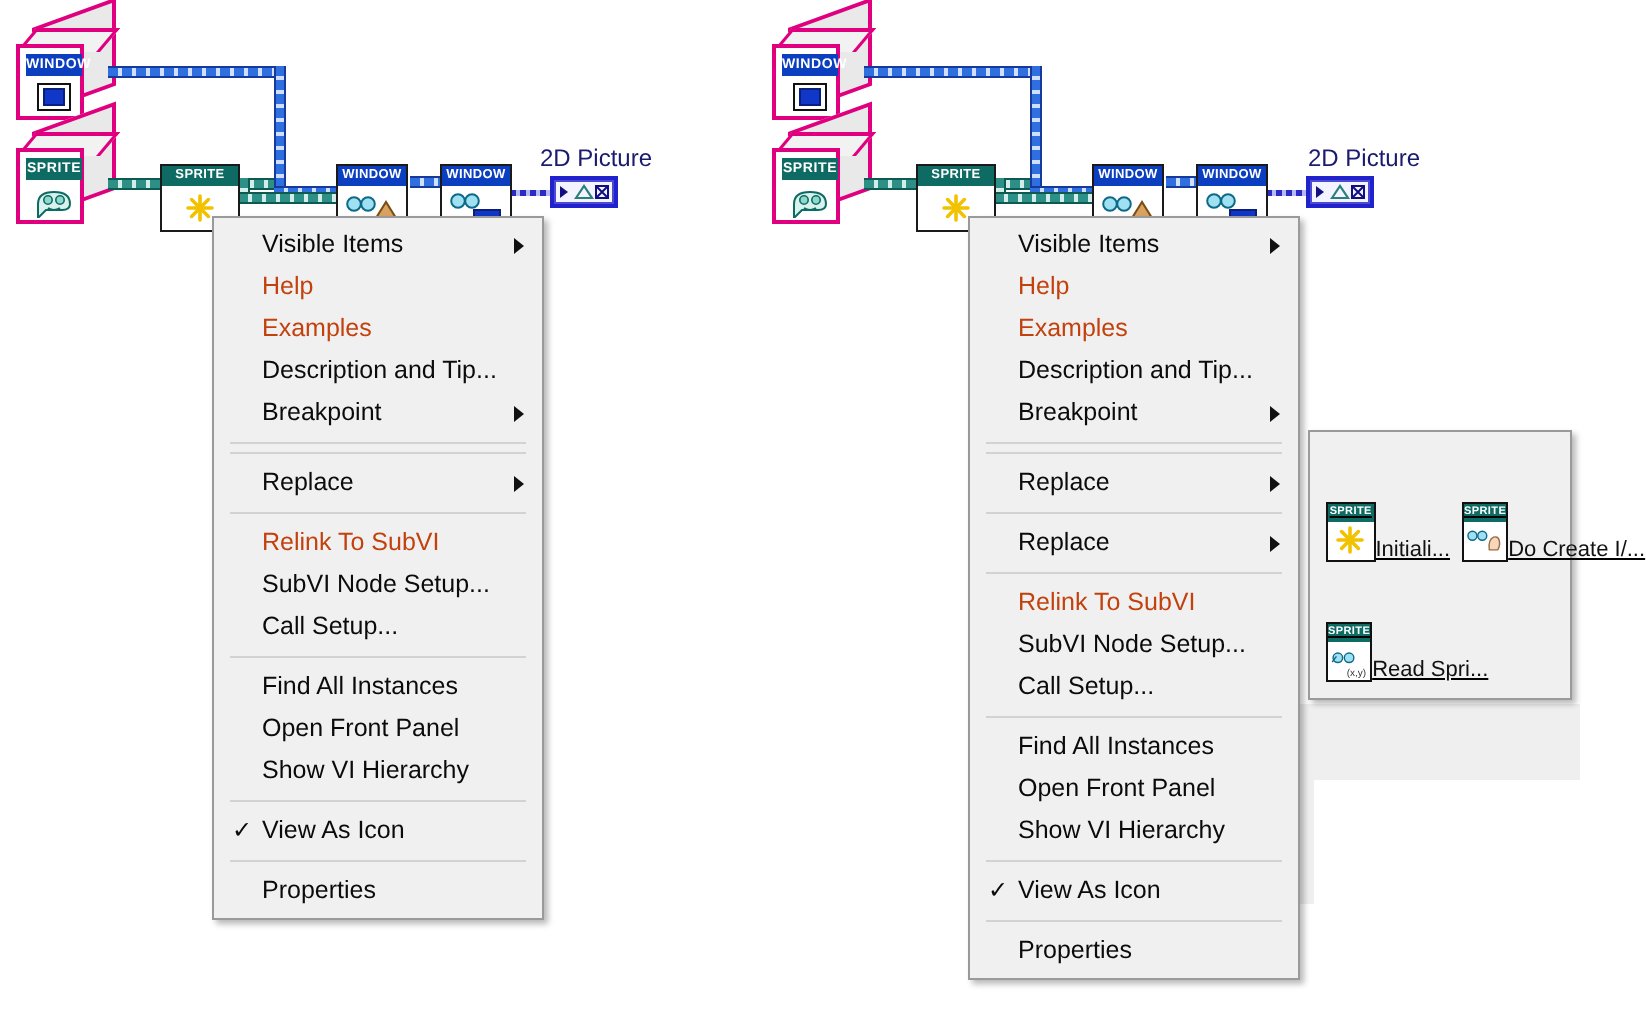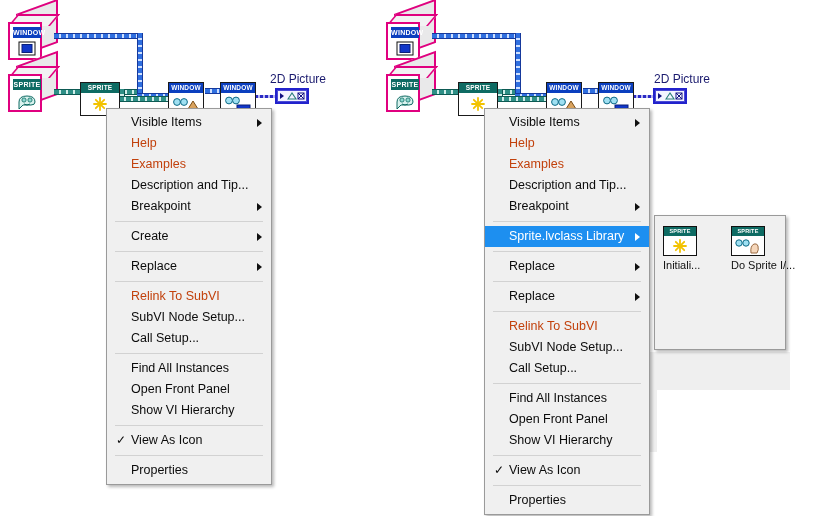--- a/index.html
+++ b/index.html
@@ -99,21 +99,21 @@
   .mi .chk{position:absolute;left:9px;top:0;font-size:12px;line-height:21px;}
   .sep{height:1px;background:#d2d2d2;margin:4px 8px 4px 8px;}
 
   
   .palette{
     position:absolute;background:#f0f0f0;border:1px solid #9a9a9a;
     box-shadow:2px 2px 3px rgba(0,0,0,.28);
     padding:10px 8px 8px 8px;box-sizing:border-box;
     display:grid;grid-template-columns:1fr 1fr;gap:6px 6px;
   }
-  .pcell{width:62px;display:flex;flex-direction:column;align-items:flex-start;}
+  .pcell{width:62px;display:flex;flex-direction:row;align-items:flex-end;text-decoration:underline;}
   .picon{
     width:34px;height:30px;background:#ffffff;border:1px solid #111111;
     box-sizing:border-box;position:relative;
   }
   .picon .pb{height:9px;background:#0e6b63;color:#fff;font-size:5.5px;
     font-weight:bold;text-align:center;line-height:9px;letter-spacing:.2px;}
   .picon .pg{position:absolute;left:0;right:0;top:9px;bottom:0;
     display:flex;align-items:center;justify-content:center;}
   .pcap{font-size:11px;color:#111;margin-top:3px;white-space:nowrap;}
   .xy{position:absolute;right:2px;bottom:0px;font-size:5px;color:#333;}
@@ -306,21 +306,20 @@
     </div>
   </div>
 
   <div class="menu" id="left-menu" style="left:106px;top:108px;width:166px;">
       <div class="mi"><span>Visible Items</span><span class="arrow"></span></div>
       <div class="mi dis"><span>Help</span></div>
       <div class="mi dis"><span>Examples</span></div>
       <div class="mi"><span>Description and Tip...</span></div>
       <div class="mi"><span>Breakpoint</span><span class="arrow"></span></div>
       <div class="sep"></div>
-      <div class="mi"><span>Create</span><span class="arrow"></span></div>
       <div class="sep"></div>
       <div class="mi"><span>Replace</span><span class="arrow"></span></div>
       <div class="sep"></div>
       <div class="mi dis"><span>Relink To SubVI</span></div>
       <div class="mi"><span>SubVI Node Setup...</span></div>
       <div class="mi"><span>Call Setup...</span></div>
       <div class="sep"></div>
       <div class="mi"><span>Find All Instances</span></div>
       <div class="mi"><span>Open Front Panel</span></div>
       <div class="mi"><span>Show VI Hierarchy</span></div>
@@ -330,21 +329,20 @@
       <div class="mi"><span>Properties</span></div>
     </div>
 
   <div class="menu" id="right-menu" style="left:484px;top:108px;width:166px;">
       <div class="mi"><span>Visible Items</span><span class="arrow"></span></div>
       <div class="mi dis"><span>Help</span></div>
       <div class="mi dis"><span>Examples</span></div>
       <div class="mi"><span>Description and Tip...</span></div>
       <div class="mi"><span>Breakpoint</span><span class="arrow"></span></div>
       <div class="sep"></div>
-      <div class="mi sel"><span>Sprite.lvclass Library</span><span class="arrow"></span></div>
       <div class="sep"></div>
       <div class="mi"><span>Replace</span><span class="arrow"></span></div>
       <div class="sep"></div>
       <div class="mi"><span>Replace</span><span class="arrow"></span></div>
       <div class="sep"></div>
       <div class="mi dis"><span>Relink To SubVI</span></div>
       <div class="mi"><span>SubVI Node Setup...</span></div>
       <div class="mi"><span>Call Setup...</span></div>
       <div class="sep"></div>
       <div class="mi"><span>Find All Instances</span></div>
@@ -377,17 +375,31 @@
         <div class="picon">
           <div class="pb">SPRITE</div>
           <div class="pg">
             <svg width="30" height="18" viewBox="0 0 30 18">
               <circle cx="6" cy="6" r="3.2" fill="#9fe0f2" stroke="#0d6a86" stroke-width="1"></circle>
               <circle cx="13" cy="6" r="3.2" fill="#9fe0f2" stroke="#0d6a86" stroke-width="1"></circle>
               <path d="M18 16 q-1 -7 3 -9 q3 -1 4 2 q1 4 -1 7 z" fill="#f6d7bb" stroke="#9a6b42" stroke-width="1"></path>
             </svg>
           </div>
         </div>
-        <div class="pcap">Do Sprite I/...</div>
+        <div class="pcap">Do Create I/...</div>
+      </div>
+      <div class="pcell">
+        <div class="picon">
+          <div class="pb">SPRITE</div>
+          <div class="pg">
+            <svg width="30" height="18" viewBox="0 0 30 18">
+              <circle cx="7" cy="6" r="3.4" fill="#9fe0f2" stroke="#0d6a86" stroke-width="1"></circle>
+              <circle cx="15" cy="6" r="3.4" fill="#9fe0f2" stroke="#0d6a86" stroke-width="1"></circle>
+              <path d="M3 9 l3 -4" stroke="#0d6a86" stroke-width="1"></path>
+            </svg>
+          </div>
+          <div class="xy">(x,y)</div>
+        </div>
+        <div class="pcap">Read Spri...</div>
       </div>
     </div>
 
 </div>
 
 </body></html>

